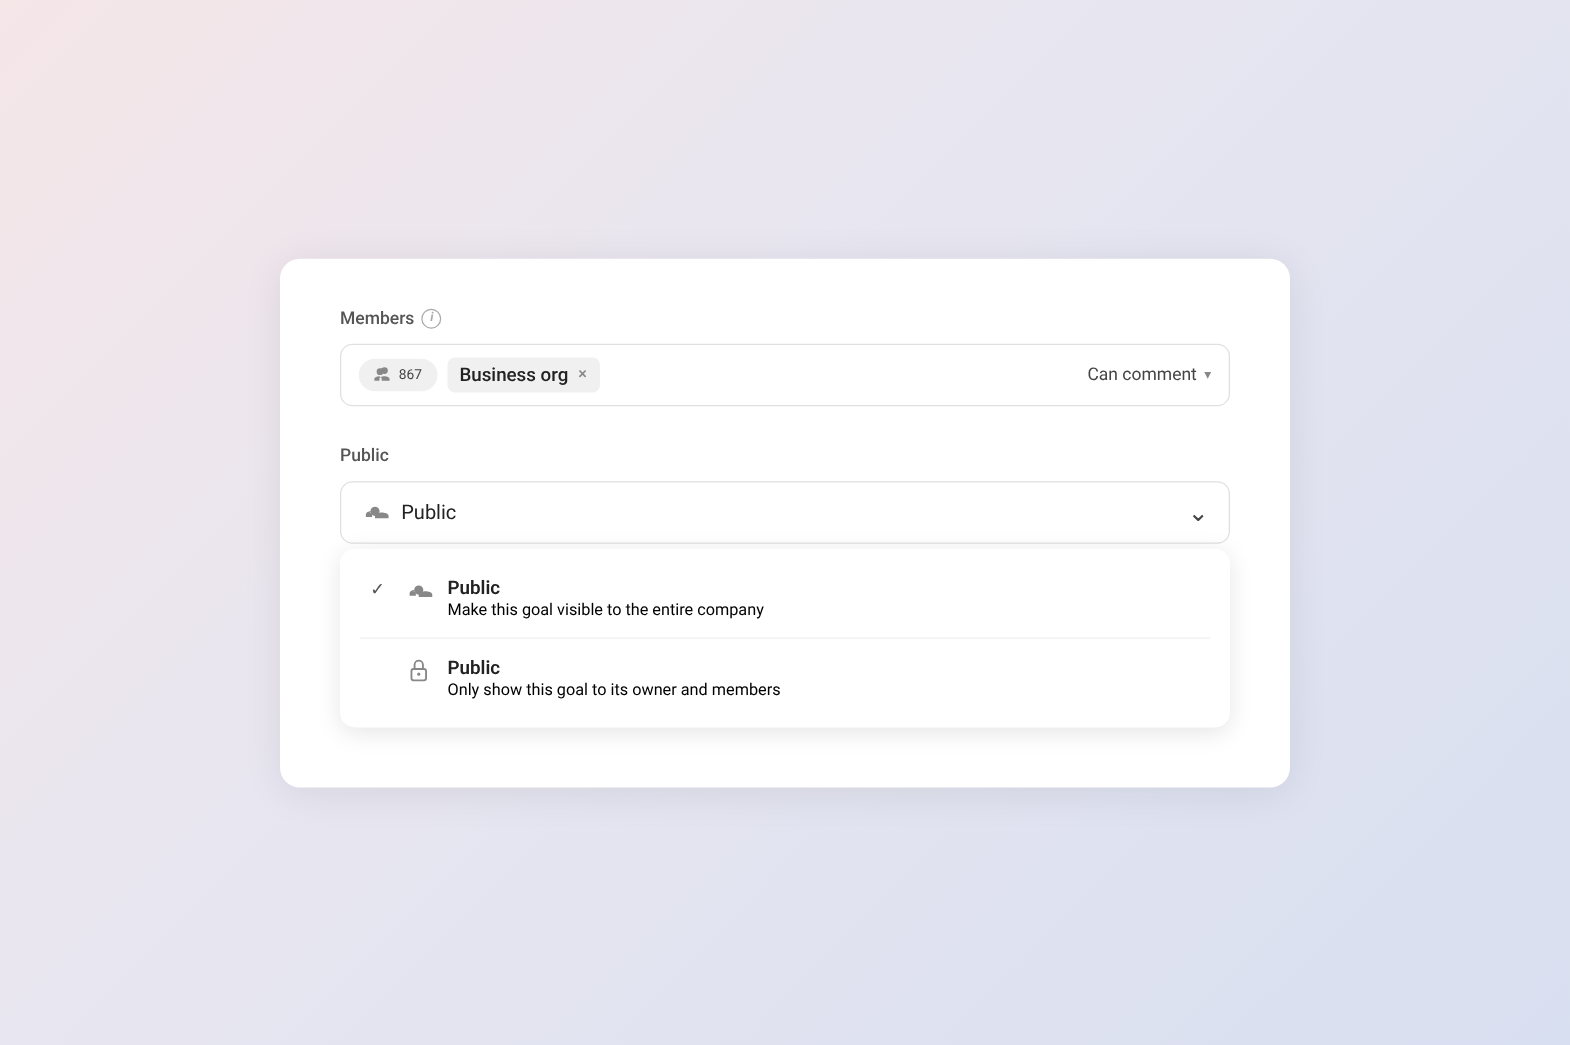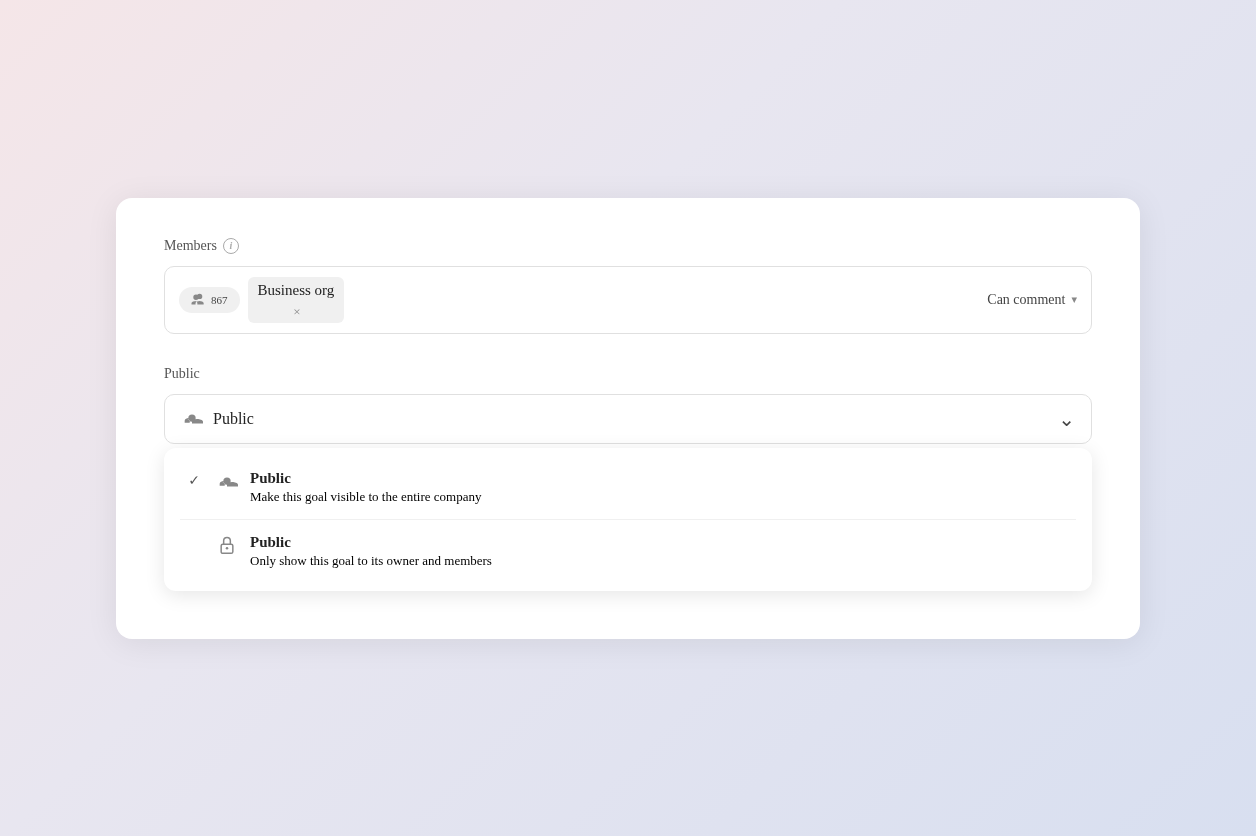--- a/index.html
+++ b/index.html
@@ -16,25 +16,24 @@
       align-items: center;
       justify-content: center;
       font-family: -apple-system, BlinkMacSystemFont, 'Segoe UI', Roboto, sans-serif;
       overflow: hidden;
     }
 
     .modal-card {
       background: #ffffff;
       border-radius: 16px;
       padding: 40px 48px 48px 48px;
-      width: 1024px;
+      width: 808px;
       min-height: 400px;
       box-shadow: 0 4px 32px rgba(0,0,0,0.08);
       position: relative;
-      font-family: Liberation Serif, serif;
     }
 
     
     .section-label {
       font-size: 14px;
       font-weight: 500;
       color: #555;
       margin-bottom: 12px;
       display: flex;
       align-items: center;
@@ -81,21 +80,20 @@
     .org-tag {
       display: flex;
       align-items: center;
       gap: 6px;
       background: #f0f0f0;
       border-radius: 6px;
       padding: 5px 10px;
       font-size: 15px;
       font-weight: 500;
       color: #222;
-      flex-direction: column;
     }
 
     .org-tag .close-btn {
       cursor: pointer;
       color: #888;
       font-size: 13px;
       margin-left: 2px;
       line-height: 1;
     }
 

